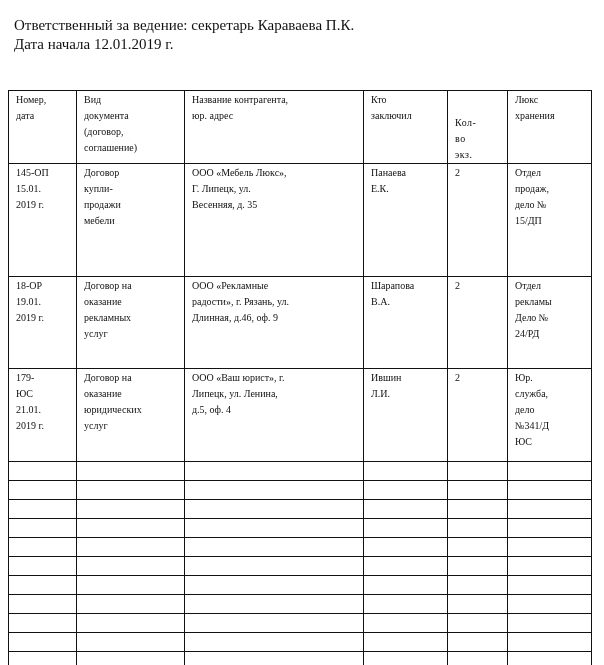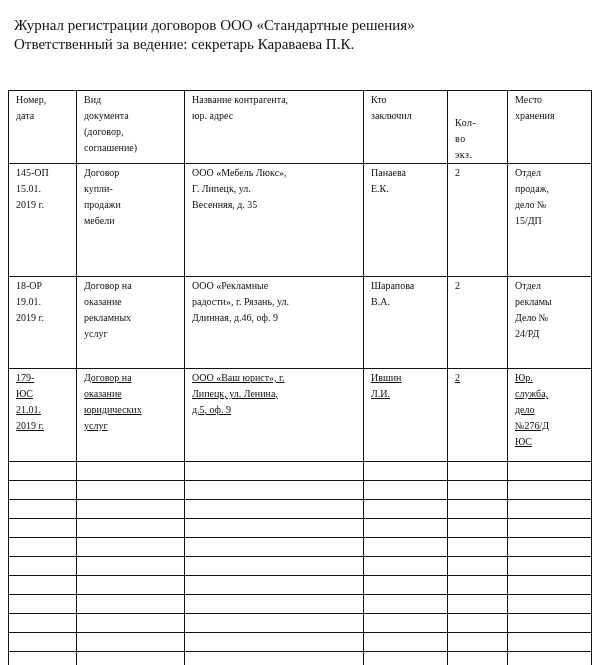--- a/index.html
+++ b/index.html
@@ -56,32 +56,32 @@
     }
     col.c1 { width: 68px; }
     col.c2 { width: 108px; }
     col.c3 { width: 179px; }
     col.c4 { width: 84px; }
     col.c5 { width: 60px; }
     col.c6 { width: 84px; }
     tr.head-row { height: 72px; }
     tr.data-row-1 { height: 113px; }
     tr.data-row-2 { height: 92px; margin-top: 10px; }
-    tr.data-row-3 { height: 93px; text-decoration: underline; }
+    tr.data-row-3 { height: 93px; }
     tr.empty-row { height: 19px; }
     tr.empty-row td { padding: 0; }
     .cell-text { white-space: pre-line; display: block; }
     .mono-spaced-kol { letter-spacing: 0.5px; margin-top: 23px; }
   </style>
 </head>
 <body>
 
 <div class="header-block">
-  <span class="header-line">Журнал регистрации договоров ООО «Стандартные решения»</span>
   <span class="header-line">Ответственный за ведение: секретарь Караваева П.К.</span>
+  <span class="header-line">Дата начала 12.01.2019 г.</span>
 </div>
 
 <table class="journal">
   <colgroup>
     <col class="c1">
       <col class="c2">
       <col class="c3">
       <col class="c4">
       <col class="c5">
       <col class="c6">
@@ -105,21 +105,21 @@
       <th>
           <span class="cell-text">Кто
 заключил</span>
         </th>
       <th>
           <span class="cell-text mono-spaced-kol">Кол-
 во
 экз.</span>
         </th>
       <th>
-          <span class="cell-text">Место
+          <span class="cell-text">Люкс
 хранения</span>
         </th>
     </tr>
   </thead>
   <tbody id="journal-body">
     <tr class="data-row-1">
       <td>
           <span class="cell-text">145-ОП
 15.01.
 2019 г.</span>
@@ -189,34 +189,34 @@
         </td>
       <td>
           <span class="cell-text">Договор на
 оказание
 юридических
 услуг</span>
         </td>
       <td>
           <span class="cell-text">ООО «Ваш юрист», г.
 Липецк, ул. Ленина,
-д.5, оф. 9</span>
+д.5, оф. 4</span>
         </td>
       <td>
           <span class="cell-text">Ившин
 Л.И.</span>
         </td>
       <td>
           <span class="cell-text">2</span>
         </td>
       <td>
           <span class="cell-text">Юр.
 служба,
 дело
-№276/Д
+№341/Д
 ЮС</span>
         </td>
     </tr>
   <tr class="empty-row">
         <td></td>
         <td></td>
         <td></td>
         <td></td>
         <td></td>
         <td></td>

